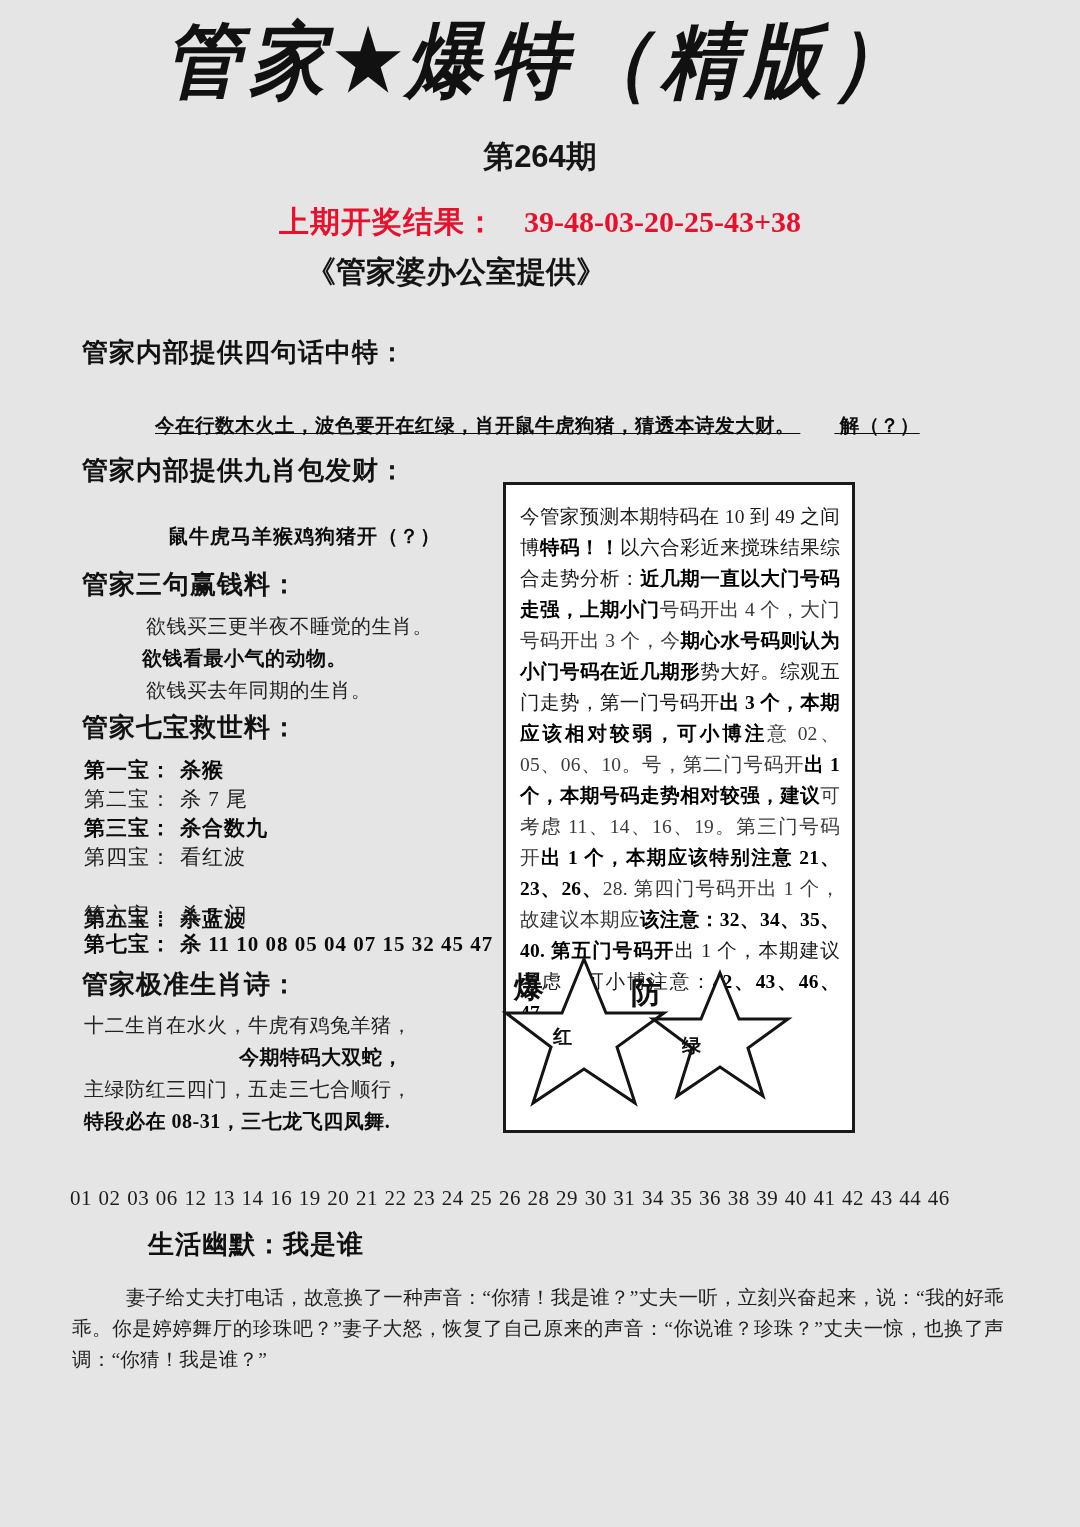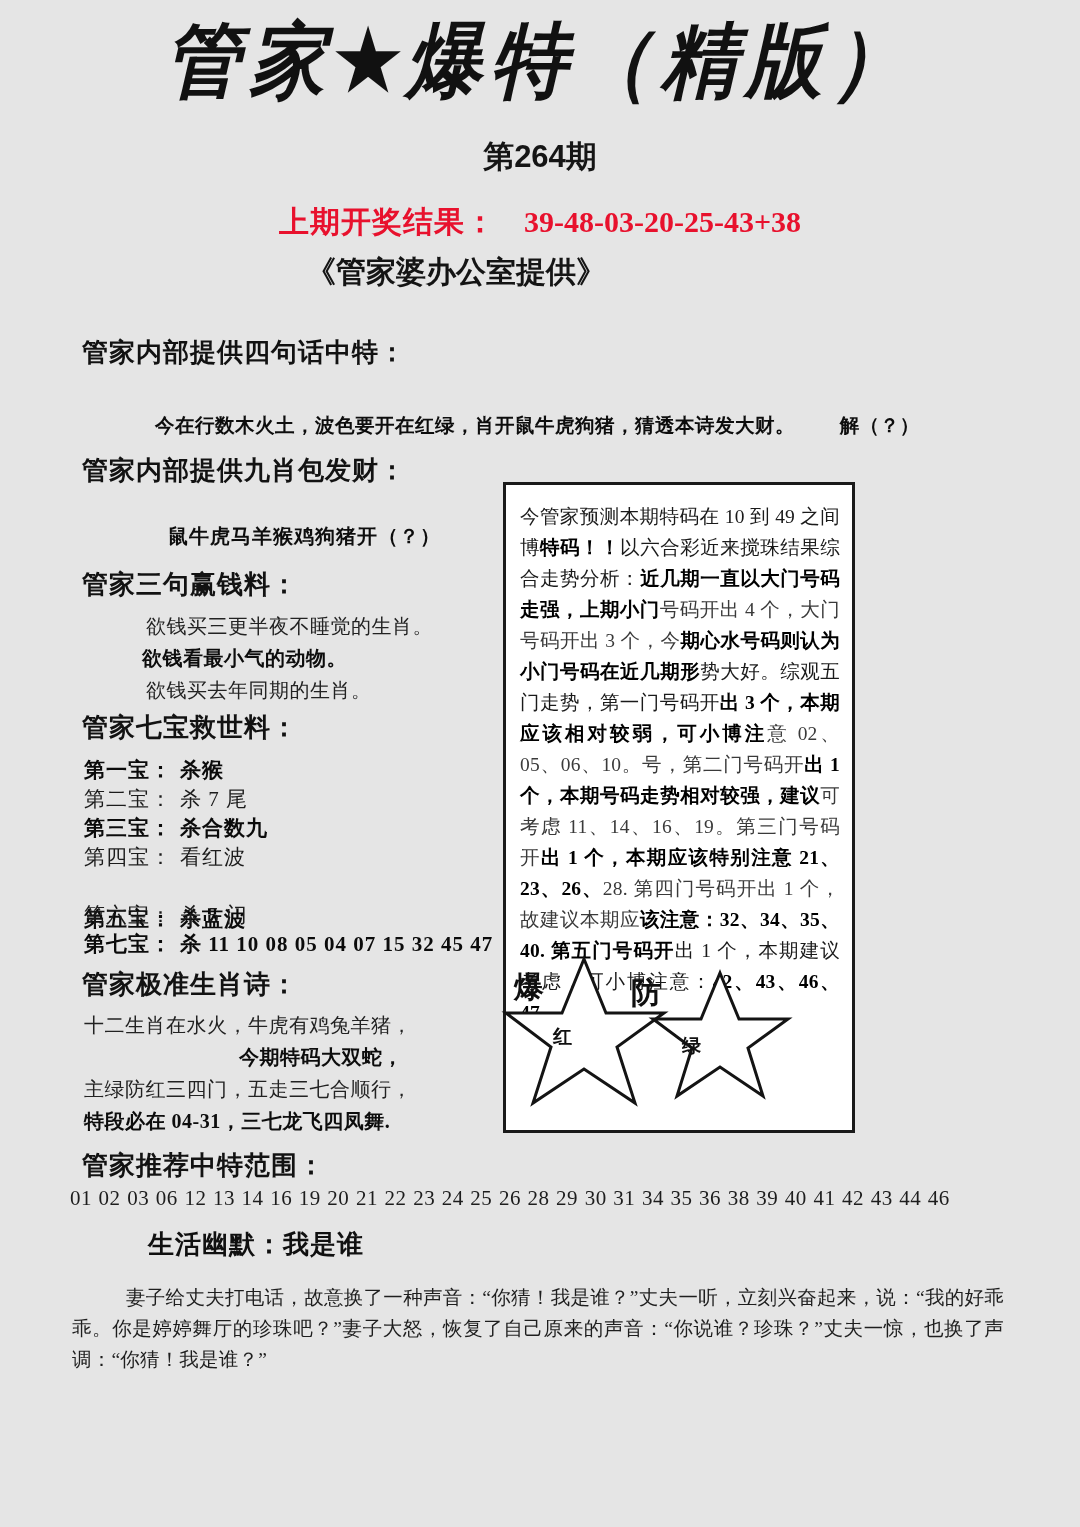--- a/index.html
+++ b/index.html
@@ -200,21 +200,21 @@
 
   <div class="issue">第264期</div>
 
   <div class="lastdraw">
     <span class="lbl">上期开奖结果：</span><span class="nums">39-48-03-20-25-43+38</span>
   </div>
 
   <div class="provider">《管家婆办公室提供》</div>
 
   <div class="blk sec-head" style="left:82px; top:335px;">管家内部提供四句话中特：</div>
-  <div class="blk body-line b" style="left:155px; top:412px; font-size:19.5px;">
+  <div class="blk body-line b" style="left:155px; top:412px; font-size:19.5px;text-decoration:underline;">
     <span>今在行数木火土，波色要开在红绿，肖开鼠牛虎狗猪，猜透本诗发大财。</span>
     <span style="display:inline-block;width:34px;"></span>
     <span>解（？）</span>
   </div>
 
   <div class="blk sec-head" style="left:82px; top:453px;">管家内部提供九肖包发财：</div>
   <div class="blk body-line b" style="left:168px; top:523px; letter-spacing:1px;">鼠牛虎马羊猴鸡狗猪开（？）</div>
 
   <div class="blk sec-head" style="left:82px; top:567px;">管家三句赢钱料：</div>
   <div class="blk body-line" style="left:146px; top:613px;">欲钱买三更半夜不睡觉的生肖。</div>
@@ -242,23 +242,22 @@
     <span>第六宝：</span><span class="val">杀 5 门</span>
   </div>
   <div class="blk treasure b" style="left:84px; top:930px;">
     <span>第七宝：</span><span class="val">杀 11 10 08 05 04 07 15 32 45 47</span>
   </div>
 
   <div class="blk sec-head" style="left:82px; top:967px;">管家极准生肖诗：</div>
   <div class="blk body-line" style="left:84px; top:1012px;">十二生肖在水火，牛虎有鸡兔羊猪，</div>
   <div class="blk body-line b" style="left:239px; top:1044px;">今期特码大双蛇，</div>
   <div class="blk body-line" style="left:84px; top:1076px;">主绿防红三四门，五走三七合顺行，</div>
-  <div class="blk body-line b" style="left:84px; top:1108px;">特段必在 04-31，三七龙飞四凤舞.</div>
-
-  <div class="blk sec-head" style="left:82px; top:1148px;">管家推荐中特范围：</div>
+  <div class="blk body-line b" style="left:84px; top:1108px;">特段必在 08-31，三七龙飞四凤舞.</div>
+
   <div class="numstrip" id="numstrip"><span>01</span><span>02</span><span>03</span><span>06</span><span>12</span><span>13</span><span>14</span><span>16</span><span>19</span><span>20</span><span>21</span><span>22</span><span>23</span><span>24</span><span>25</span><span>26</span><span>28</span><span>29</span><span>30</span><span>31</span><span>34</span><span>35</span><span>36</span><span>38</span><span>39</span><span>40</span><span>41</span><span>42</span><span>43</span><span>44</span><span>46</span></div>
 
   <div class="analysis-box">
     <div class="analysis-inner">
       <span>今管家预测本期特码在 10 到 49 之间博</span><b>特码！！</b><span>以六合彩近来搅珠结果综合走势分析：</span><b>近几期一直以大门号码走强，上期小门</b><span class="lt">号码开出 4 个，大门号码开出 3 个，今</span><b>期心水号码则认为小门号码在近几期形</b><span>势大好。综观五门走势，第一门号码开</span><b>出 3 个，本期应该相对较弱，可小博注</b><span class="lt">意 02、05、06、10。号，第二门号码开</span><b>出 1 个，本期号码走势相对较强，建议</b><span class="lt">可考虑 11、14、16、19。第三门号码开</span><b>出 1 个，本期应该特别注意 21、23、26、</b><span class="lt">28. 第四门号码开出 1 个，故建议本期应</span><b>该注意：32、34、35、40. 第五门号码开</b><span>出 1 个，本期建议考虑，可小博注意：</span><b>42、43、46、47.</b>
     </div>
 
     <div class="stars-area">
       <svg class="star-svg" width="346" height="170" viewBox="0 0 346 170">
         <polygon points="78,8 100,62 158,62 111,96 129,152 78,118 27,152 45,96 0,62 56,62" fill="#ffffff" stroke="#141414" stroke-width="3" stroke-linejoin="miter"></polygon>

